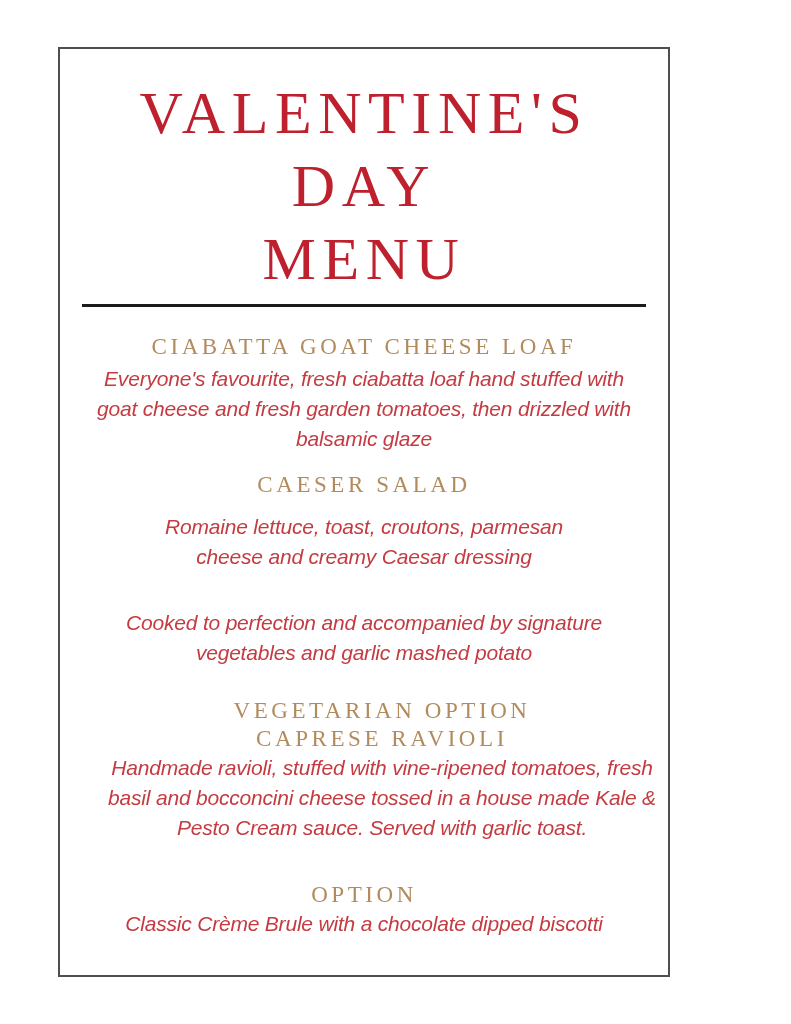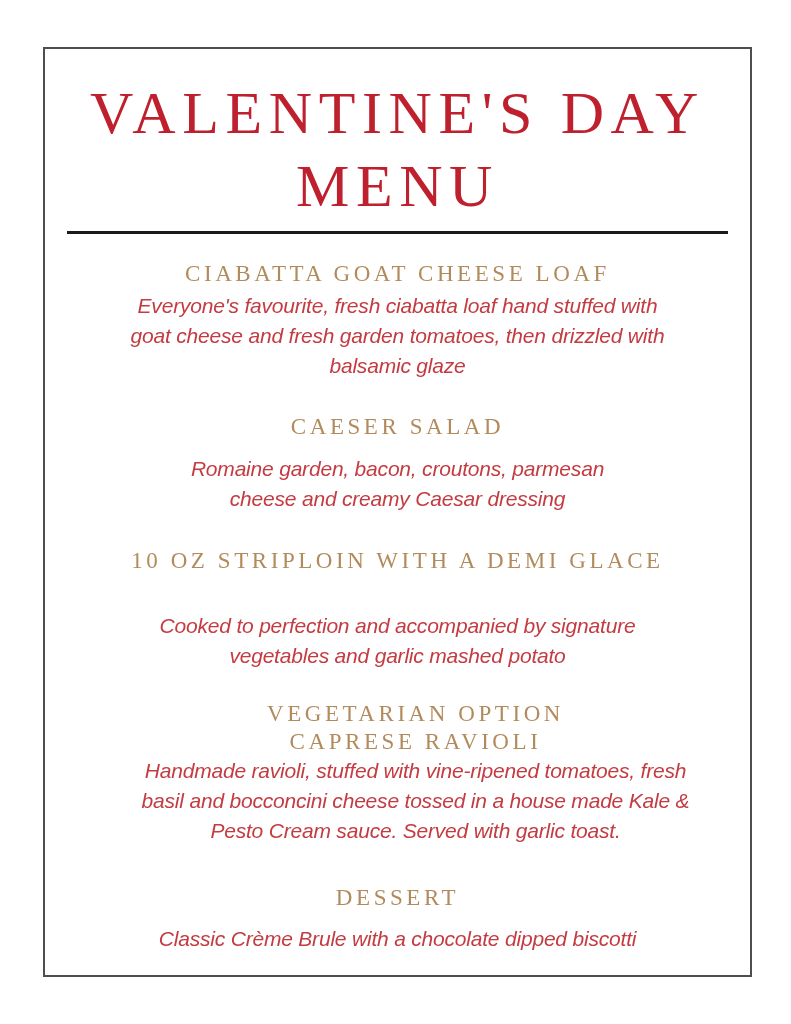--- a/index.html
+++ b/index.html
@@ -13,23 +13,23 @@
   html, body { background: #ffffff; }
   body {
     width: 791px;
     height: 1024px;
     position: relative;
     font-family: "Liberation Serif", serif;
     overflow: hidden;
   }
   .frame {
     position: absolute;
-    left: 43px;
+    left: 58px;
     top: 47px;
-    width: 709px;
+    width: 612px;
     height: 930px;
     border: 2px solid var(--frame_border, #4D4E50);
     background: #ffffff;
     text-align: center;
   }
   .title {
     margin-top: 28px;
     font-family: "Liberation Serif", serif;
     font-weight: normal;
     font-size: 60px;
@@ -57,60 +57,59 @@
     font-family: "Liberation Sans", sans-serif;
     font-style: italic;
     font-size: 21px;
     line-height: 30px;
     letter-spacing: -0.2px;
     color: var(--body_red, #C43B41);
     white-space: pre-line;
   }
   
   .s1 { margin-top: 26px; }  .s1 .desc { margin-top: 3px;  }
-  .s2 { margin-top: 32px; }  .s2 .desc { margin-top: 13px; }
+  .s2 { margin-top: 17px; }  .s2 .desc { margin-top: 13px; }
   .s3 { margin-top: 33px; }  .s3 .desc { margin-top: 36px; }
   .s4 { margin-top: 29px; padding-left: 36px; }  .s4 .desc { }
-  .s5 { margin-top: 38px; }  .s5 .desc { margin-top: 12px; }
+  .s5 { margin-top: 38px; }  .s5 .desc { margin-top: 0; }
 </style>
 </head>
 <body>
 
 <div class="frame">
 
   <h1 class="title">VALENTINE'S DAY
 MENU</h1>
 
   <div class="divider"></div>
 
   <section class="s1">
     <div class="heading">CIABATTA GOAT CHEESE LOAF</div>
     <div class="desc">Everyone's favourite, fresh ciabatta loaf hand stuffed with
 goat cheese and fresh garden tomatoes, then drizzled with
 balsamic glaze</div>
   </section>
 
   <section class="s2">
     <div class="heading">CAESER SALAD</div>
-    <div class="desc">Romaine garden, bacon, croutons, parmesan
+    <div class="desc">Romaine lettuce, toast, croutons, parmesan
 cheese and creamy Caesar dressing</div>
   </section>
 
   <section class="s3">
-    <div class="heading">10 OZ STRIPLOIN WITH A DEMI GLACE</div>
     <div class="desc">Cooked to perfection and accompanied by signature
 vegetables and garlic mashed potato</div>
   </section>
 
   <section class="s4">
     <div class="heading">VEGETARIAN OPTION
 CAPRESE RAVIOLI</div>
     <div class="desc">Handmade ravioli, stuffed with vine-ripened tomatoes, fresh
 basil and bocconcini cheese tossed in a house made Kale &amp;
 Pesto Cream sauce. Served with garlic toast.</div>
   </section>
 
   <section class="s5">
-    <div class="heading">DESSERT</div>
+    <div class="heading">OPTION</div>
     <div class="desc">Classic Crème Brule with a chocolate dipped biscotti</div>
   </section>
 
 </div>
 
 </body></html>

